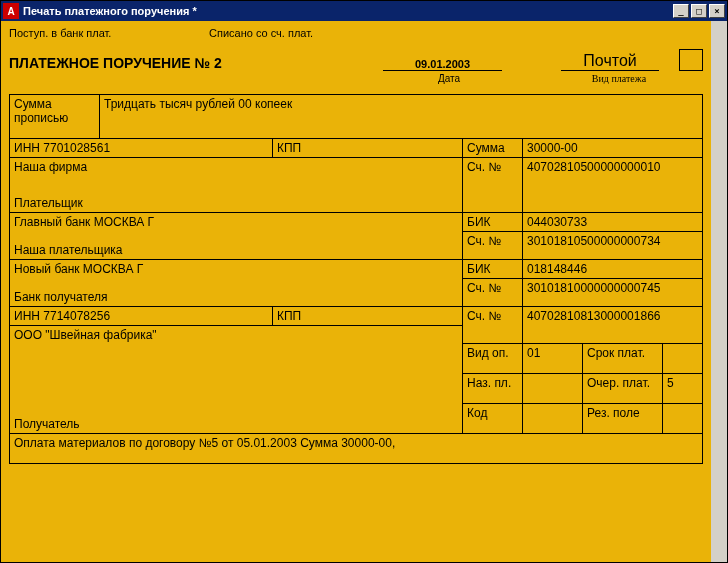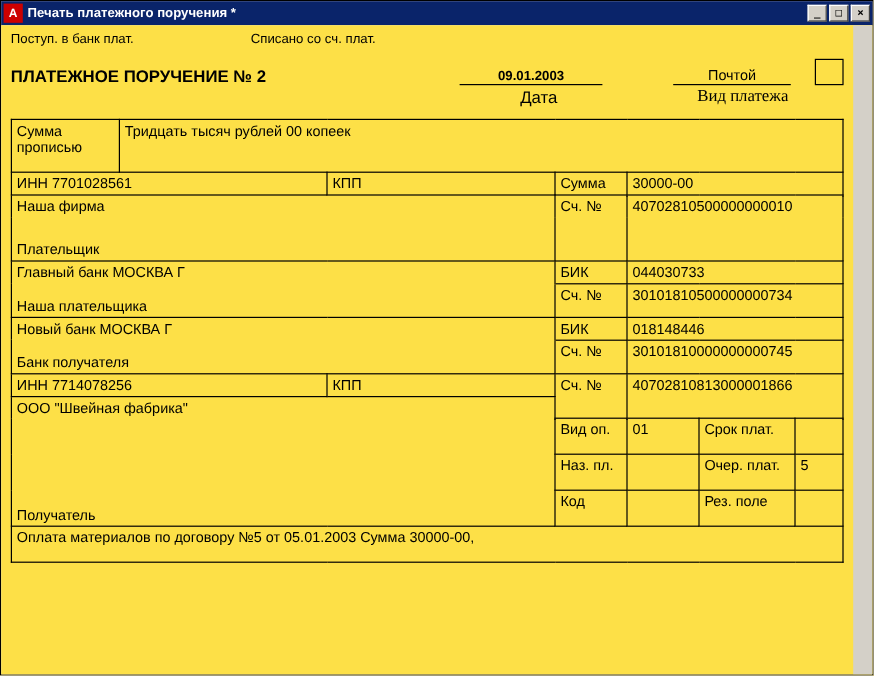--- a/index.html
+++ b/index.html
@@ -48,21 +48,21 @@
     margin-left: 2px;
     font-size: 9px;
     font-family: monospace;
     display: flex;
     align-items: center;
     justify-content: center;
     color: #000;
   }
   .content {
     flex: 1;
-    background: #fde047;
+    background: #eab308;
     padding: 4px 8px 4px 8px;
     overflow: hidden;
     position: relative;
   }
   .scroll-right {
     position: absolute;
     right: 0; top: 0; bottom: 0;
     width: 16px;
     background: #d4d0c8;
   }
@@ -91,30 +91,30 @@
     font-size: 11px;
     border-bottom: 1px solid #000;
     width: 120px;
     text-align: center;
   }
   .headrow .gap1 { width: 60px; }
   .headrow .vid {
     border-bottom: 1px solid #000;
     width: 100px;
     text-align: center;
-    font-size: 12px;
+    font-size: 16px;
   }
   .headrow .box {
     width: 24px; height: 22px;
     border: 1px solid #000;
     margin-left: 20px;
   }
   .sublabels {
     display: flex;
-    font-size: 14px;
+    font-size: 10px;
     padding-bottom: 10px;
   }
   .sublabels .s1 { width: 380px; }
   .sublabels .s2 { width: 120px; text-align: center; }
   .sublabels .s3 { width: 60px; }
   .sublabels .s4 { width: 100px; text-align: center; font-family: Liberation Serif, serif; }
 
   table.main {
     border-collapse: collapse;
     width: 100%;

